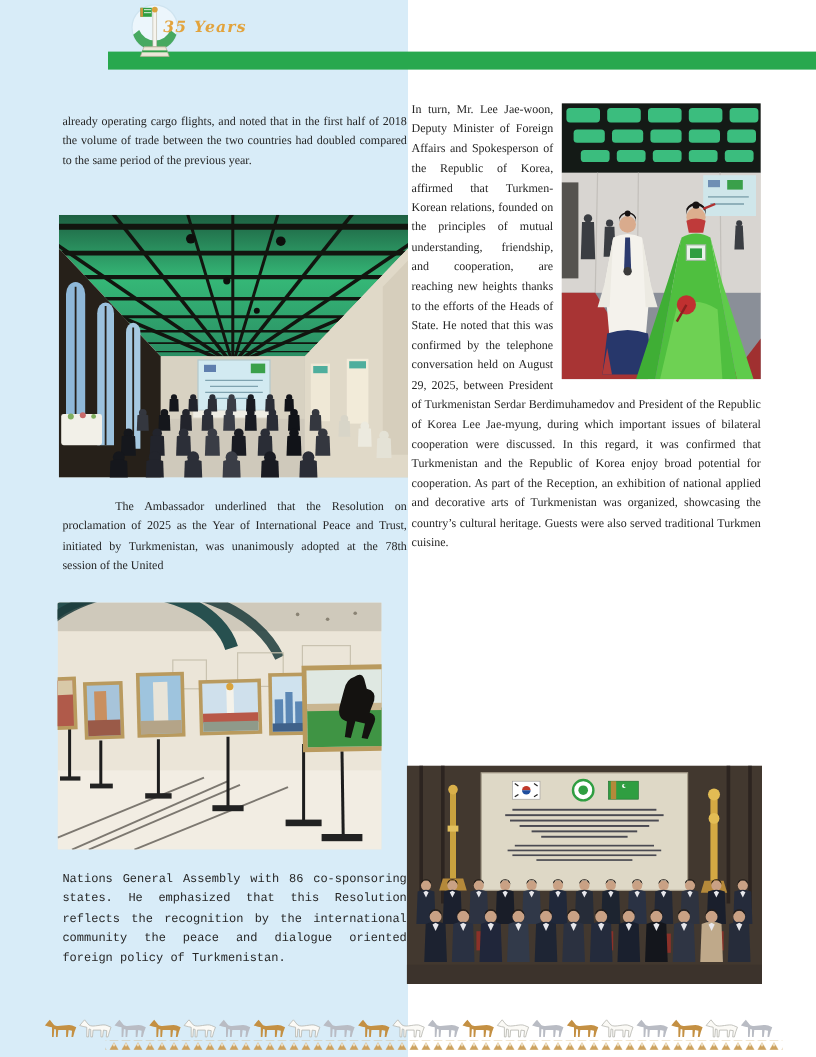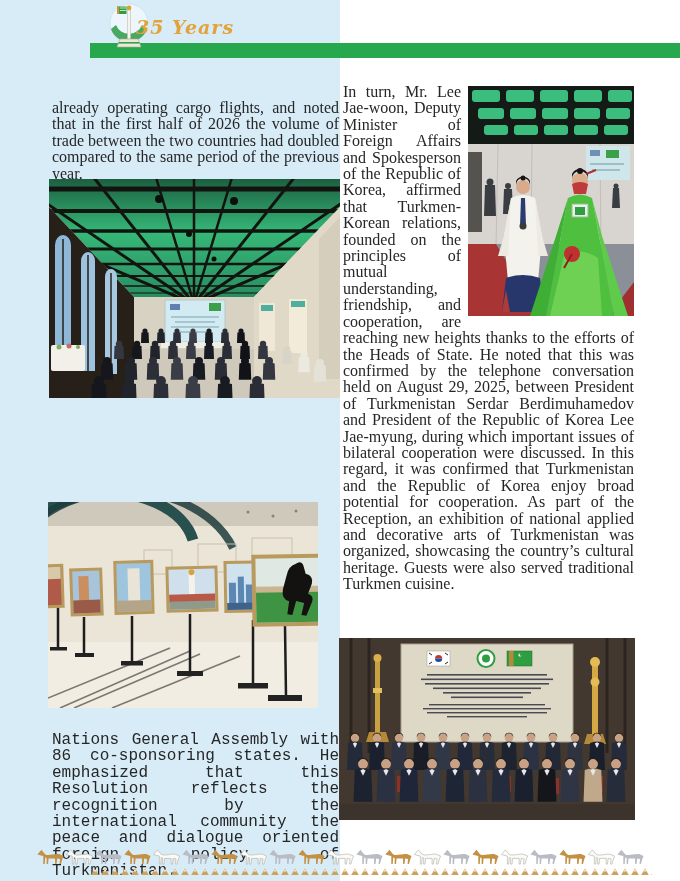--- a/index.html
+++ b/index.html
@@ -3,22 +3,22 @@
 <meta charset="utf-8">
 <style>
   html,body{margin:0;padding:0;background:#ffffff;}
   #page{position:relative;width:680px;height:881px;background:#ffffff;overflow:hidden;
         font-family:"Liberation Serif", serif;color:#262626;}
   .blue-panel{position:absolute;left:0;top:0;width:340px;height:881px;background:#d8ecf8;}
   .banner{position:absolute;left:90px;top:43px;width:590px;height:15px;background:#28a84e;}
   .star-wrap{position:absolute;left:42px;top:7px;width:64px;height:76px;}
   .logo-wrap{position:absolute;left:107px;top:1px;width:44px;height:56px;}
   .years{position:absolute;left:136px;top:16px;font-family:"DejaVu Serif",serif;
-         font-style:italic;font-weight:bold;font-size:19px;color:#e2a33c;letter-spacing:1px;}
-  .col-text{position:absolute;font-size:16px;line-height:16.4px;text-align:justify;}
+         font-style:italic;font-weight:bold;font-size:13px;color:#e2a33c;letter-spacing:1px;}
+  .col-text{position:absolute;font-size:10px;line-height:16.4px;text-align:justify;}
   #p-left1{left:52px;top:84px;width:287px;}
   #p-left2{left:52px;top:405px;width:287px;text-indent:44px;}
   #p-left3{left:52px;top:716px;width:287px;font-family:Liberation Mono, monospace;}
   #right-col{left:343px;top:84px;width:291px;}
   #right-col .float-img{float:right;width:166px;height:230px;margin:2px 0 8px 7px;}
   figure{margin:0;padding:0;}
   #fig-conference{position:absolute;left:49px;top:179px;width:291px;height:219px;}
   #fig-exhibition{position:absolute;left:48px;top:502px;width:270px;height:206px;}
   #fig-group{position:absolute;left:339px;top:638px;width:296px;height:182px;}
   svg{display:block;}
@@ -42,21 +42,21 @@
       <rect x="10" y="5.5" width="2.2" height="7.5" fill="#c9973f"></rect>
       <rect x="13" y="6.5" width="6" height="1" fill="#ffffff" opacity="0.7"></rect>
       <rect x="13" y="9" width="6" height="1" fill="#ffffff" opacity="0.7"></rect>
       <path d="M13,38 L31,38 L34,46 L10,46 Z" fill="#ece7d8" stroke="#b1a98f" stroke-width="0.6"></path>
       <rect x="11.5" y="41" width="21" height="1.6" fill="#35a14f"></rect>
     </svg>
   </div>
 
   <div class="years">35 Years</div>
 
-  <p id="p-left1" class="col-text">already operating cargo flights, and noted that in the first half of 2026 the volume of trade between the two countries had doubled compared to the same period of the previous year.</p>
+  <p id="p-left1" class="col-text">already operating cargo flights, and noted that in the first half of 2018 the volume of trade between the two countries had doubled compared to the same period of the previous year.</p>
 
   <figure id="fig-conference">
     <svg width="291" height="219" viewBox="0 0 291 219">
       <defs>
         <linearGradient id="ceilGlow" x1="0" y1="0" x2="0" y2="1">
           <stop offset="0" stop-color="#1d5f41"></stop>
           <stop offset="0.45" stop-color="#35b877"></stop>
           <stop offset="1" stop-color="#2a8d63"></stop>
         </linearGradient>
         <clipPath id="ceilClip">
@@ -162,20 +162,21 @@
           <use href="#pp" transform="translate(176,202) scale(1.55)" fill="#191b22"></use>
           <use href="#pp" transform="translate(208,202) scale(1.55)" fill="#2a2d36"></use>
         </g>
 
       <use href="#pp" transform="translate(238,170) scale(1.0)" fill="#d8d5c8"></use>
       <use href="#pp" transform="translate(255,176) scale(1.15)" fill="#eceadf"></use>
       <use href="#pp" transform="translate(271,184) scale(1.25)" fill="#e4e2d6"></use>
     </svg>
   </figure>
 
+  <p id="p-left2" class="col-text">The Ambassador underlined that the Resolution on proclamation of 2025 as the Year of International Peace and Trust, initiated by Turkmenistan, was unanimously adopted at the 78th session of the United</p>
 
   <figure id="fig-exhibition">
     <svg width="270" height="206" viewBox="0 0 270 206">
       <rect x="0" y="0" width="270" height="206" fill="#ebe5d8"></rect>
       <rect x="0" y="140" width="270" height="66" fill="#f2ede3"></rect>
       <rect x="0" y="0" width="270" height="24" fill="#cfc9bb"></rect>
       <path d="M-25,62 A85,58 0 0 1 145,38" fill="none" stroke="#27504f" stroke-width="11"></path>
       <path d="M-35,95 A115,85 0 0 1 185,46" fill="none" stroke="#1d3c3c" stroke-width="8" opacity="0.85"></path>
       <circle cx="200" cy="10" r="1.5" fill="#8a8374"></circle>
         <circle cx="225" cy="14" r="1.5" fill="#8a8374"></circle>

